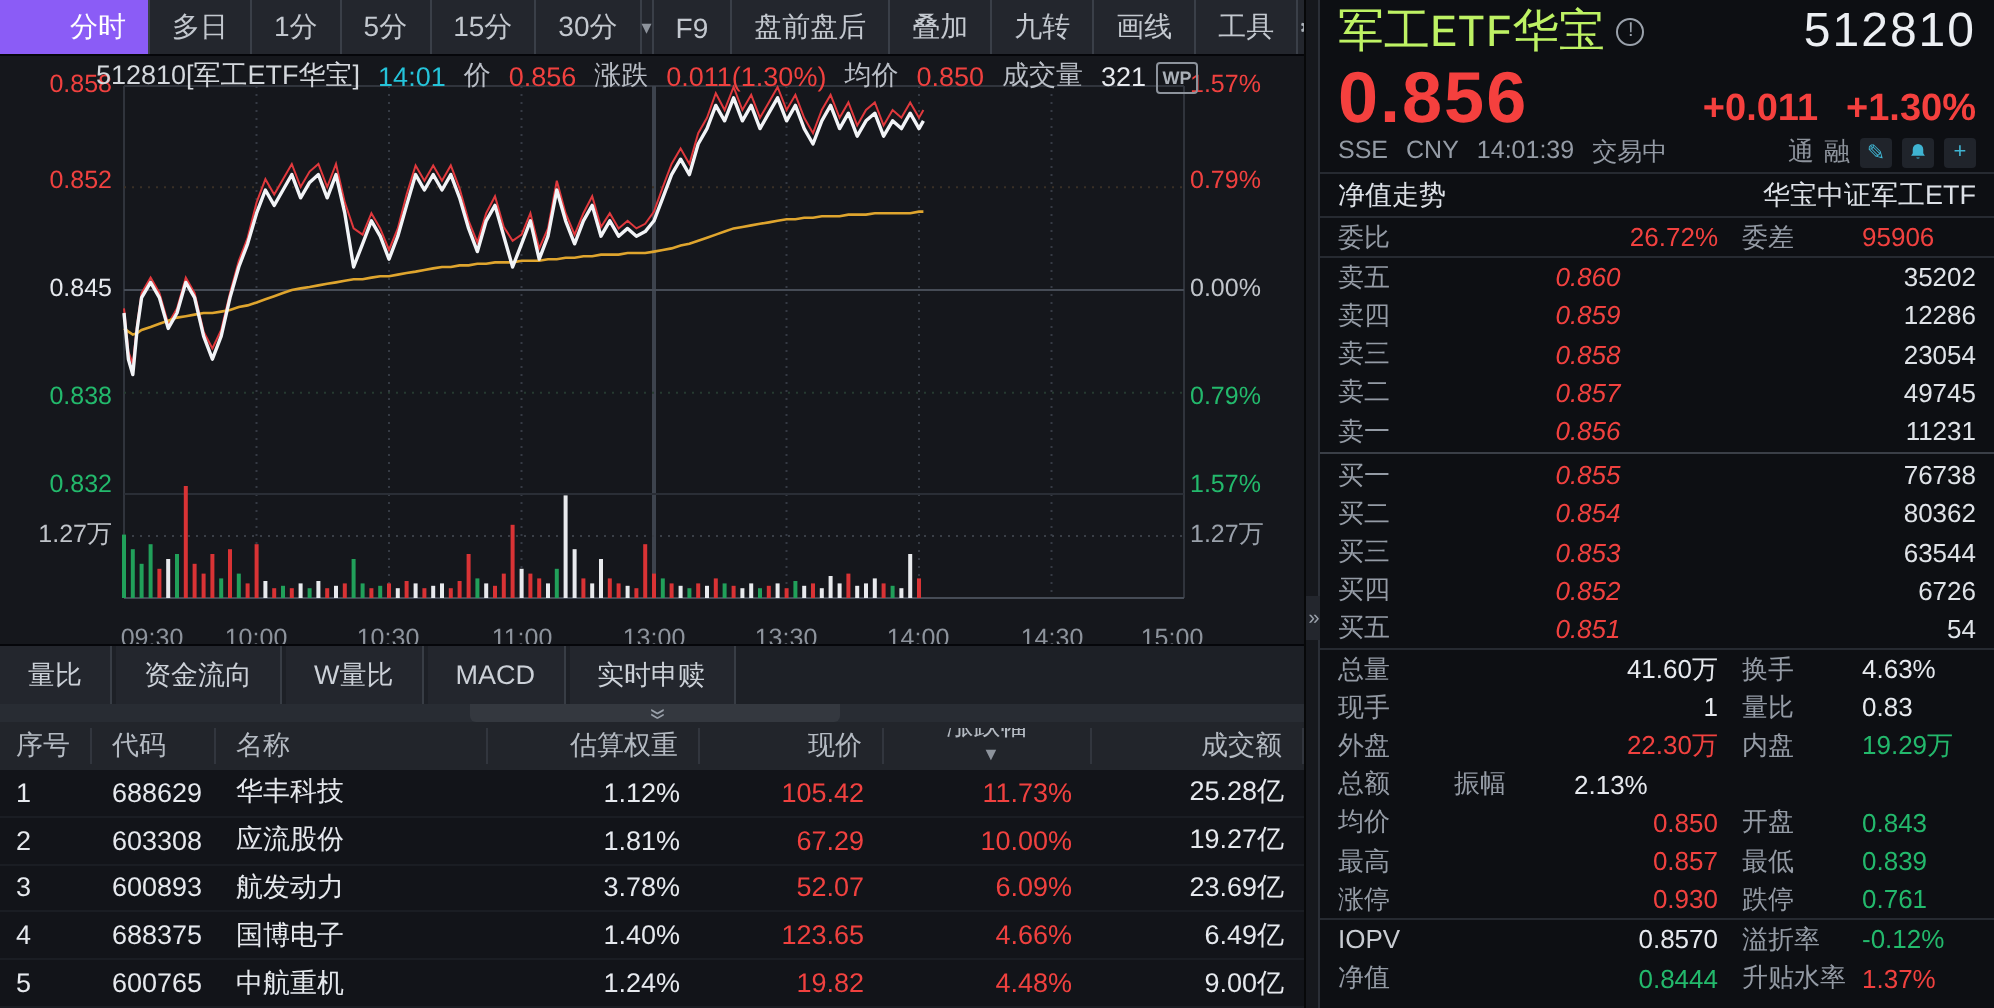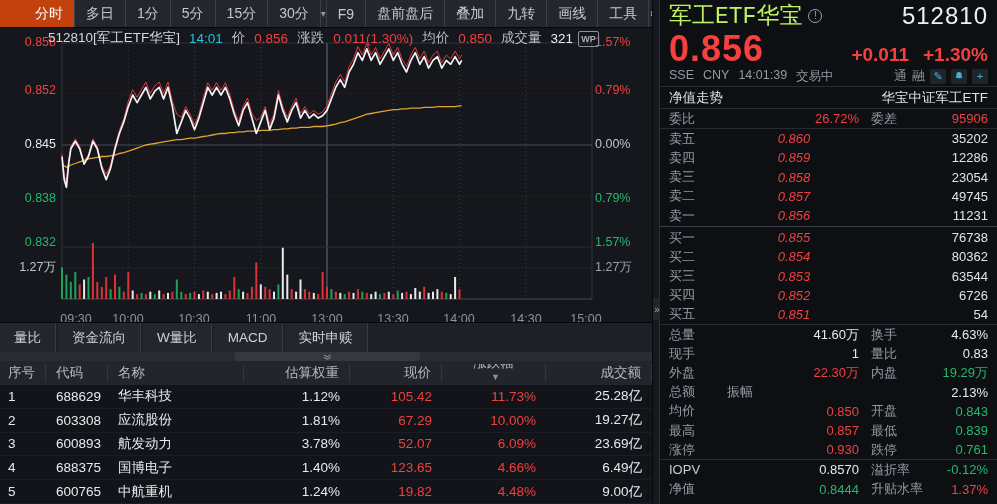--- a/index.html
+++ b/index.html
@@ -10,21 +10,21 @@
   
   .c-red{color:#f0413f}.c-green{color:#23b96c}.c-white{color:#e6e9ee}.c-cyan{color:#25c3d9}
 
   
   .left{position:absolute;left:0;top:0;width:652px;height:504px;}
 
   .topbar{position:absolute;left:0;top:0;width:652px;height:28px;background:#23262d;
           border-bottom:1px solid #05060a;display:flex;align-items:stretch;}
   .tb-tab{padding:0 11px;display:flex;align-items:center;font-size:14px;color:#c3c8cf;
           border-right:1px solid #3a3f48;white-space:nowrap;cursor:default;}
-  .tb-tab.active{background:#c2410c;color:#ffffff;padding-left:35px;}
+  .tb-tab.active{background:#8b5cf6;color:#ffffff;padding-left:35px;}
   .tb-caret{width:20px;display:flex;align-items:center;justify-content:center;color:#8d939c;
             font-size:10px;border-right:1px solid #3a3f48;}
   .tb-gap{flex:1;}
   .tb-icon{width:26px;display:flex;align-items:center;justify-content:center;color:#aab0b8;font-size:15px;}
   .tb-help{width:22px;display:flex;align-items:center;justify-content:center;}
   .tb-help span{width:15px;height:15px;border:1px solid #aab0b8;border-radius:50%;font-size:10px;
                 color:#aab0b8;display:flex;align-items:center;justify-content:center;}
 
   .chart{position:absolute;left:0;top:28px;width:652px;height:294px;background:#15171c;}
   .chart-header{position:absolute;left:48px;top:2px;height:16px;display:flex;gap:9px;
@@ -86,21 +86,21 @@
   .qicon{width:16px;height:15px;background:#20242b;border-radius:2px;display:flex;
          align-items:center;justify-content:center;color:#3fb4d2;font-size:11px;}
   .qicon svg{width:10px;height:10px;fill:#3fb4d2;}
   .hr{border-top:1px solid #262a31;margin:0 -9px;}
   .q-nav{height:21px;display:flex;align-items:center;font-size:13.5px;color:#dde1e7;}
   .q-nav .r{margin-left:auto;}
   .grid4{display:flex;align-items:center;height:19.2px;font-size:13px;}
   .grid4 .l{width:46px;color:#949ba5;}
   .grid4 .v{width:144px;text-align:right;}
   .grid4 .l2{width:72px;padding-left:12px;color:#949ba5;}
-  .grid4 .v2{flex:1;text-align:right;}
+  .grid4 .v2{flex:1;}
   .book-row{display:flex;align-items:center;height:19.2px;font-size:13px;}
   .book-row .l{width:50px;color:#949ba5;}
   .book-row .p{width:150px;text-align:center;color:#f0413f;font-style:italic;}
   .book-row .v{flex:1;text-align:right;color:#dfe3e8;}
   .book-sep{border-top:1px solid #3a3f47;margin:1px -9px;}
 </style>
 </head>
 <body>
 
 <div class="left">

